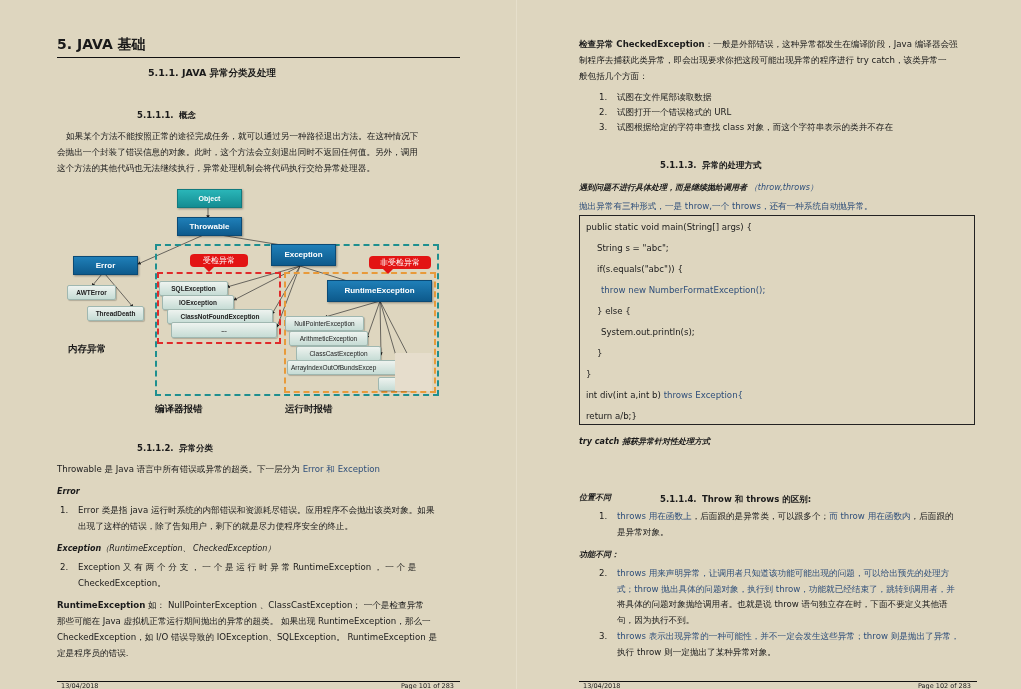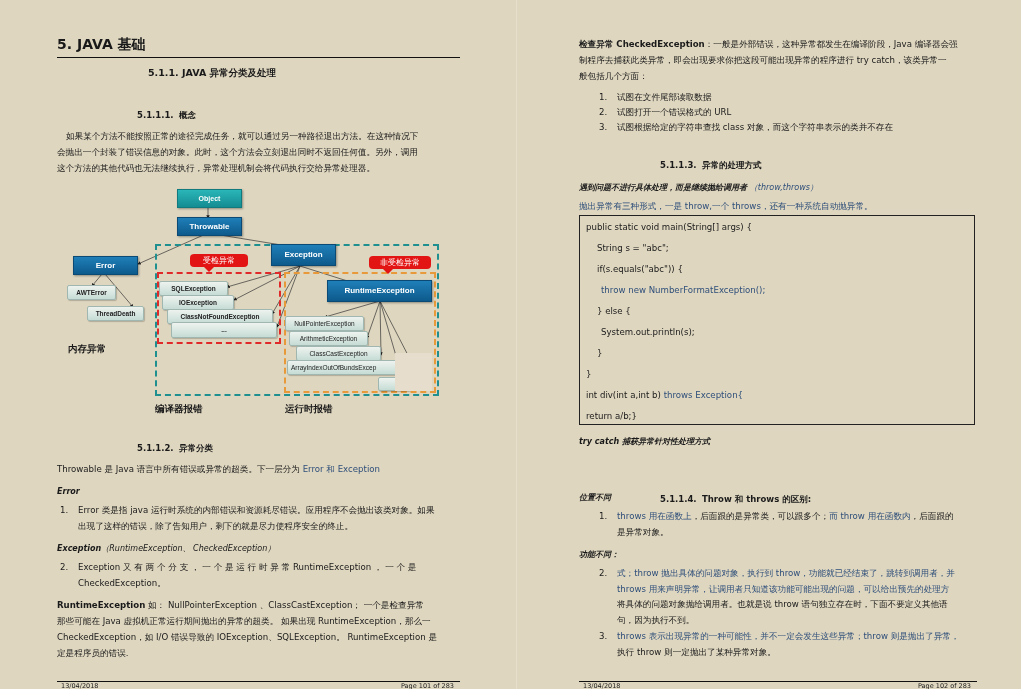--- a/index.html
+++ b/index.html
@@ -214,22 +214,22 @@
 <div class="it-label" style="left:579px; top:492px;">位置不同</div>
 <div class="list-item" style="left:599px; top:509px; width:380px;">
   <span class="n">1.</span>
   <span class="t"><span class="blue">throws 用在函数上</span><span>，后面跟的是异常类，可以跟多个；</span><span class="blue">而 throw 用在函数内</span><span>，后面跟的</span></span>
   <span class="t">是异常对象。</span>
 </div>
 
 <div class="it-label" style="left:579px; top:549px;text-align:center;">功能不同：</div>
 <div class="list-item" style="left:599px; top:566px; width:380px;">
   <span class="n">2.</span>
+  <span class="t blue">throws 用来声明异常，让调用者只知道该功能可能出现的问题，可以给出预先的处理方</span>
   <span class="t blue">式；throw 抛出具体的问题对象，执行到 throw，功能就已经结束了，跳转到调用者，并</span>
-  <span class="t blue">throws 用来声明异常，让调用者只知道该功能可能出现的问题，可以给出预先的处理方</span>
   <span class="t">将具体的问题对象抛给调用者。也就是说 throw 语句独立存在时，下面不要定义其他语</span>
   <span class="t">句，因为执行不到。</span>
 </div>
 <div class="list-item" style="left:599px; top:629px; width:380px;">
   <span class="n">3.</span>
   <span class="t blue">throws 表示出现异常的一种可能性，并不一定会发生这些异常；throw 则是抛出了异常，</span>
   <span class="t">执行 throw 则一定抛出了某种异常对象。</span>
 </div>
 
 <div class="footer" style="left:579px; width:398px;">

